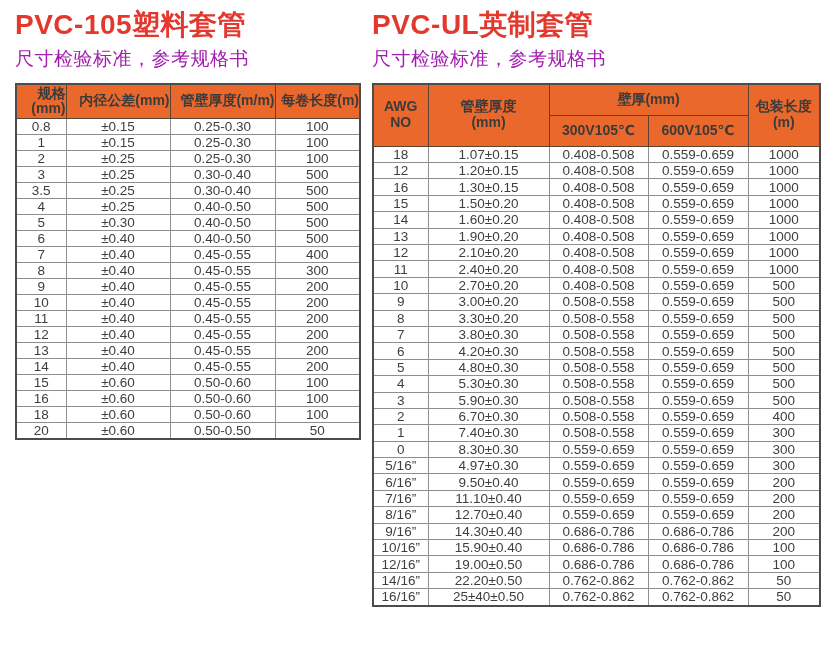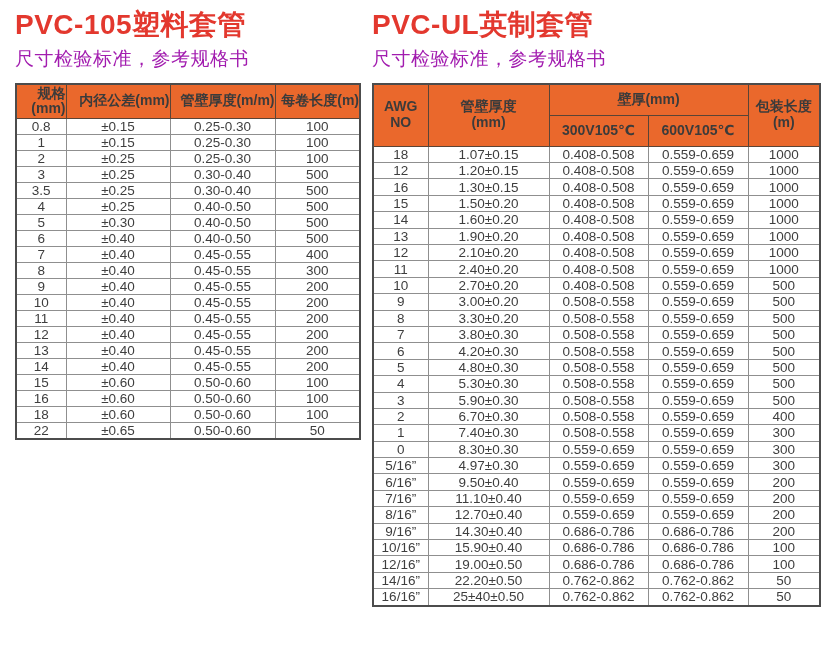--- a/index.html
+++ b/index.html
@@ -175,23 +175,23 @@
             <td>0.50-0.60</td>
             <td>100</td>
           </tr>
           <tr>
             <td>18</td>
             <td>±0.60</td>
             <td>0.50-0.60</td>
             <td>100</td>
           </tr>
           <tr>
-            <td>22</td>
-            <td>±0.65</td>
-            <td>0.50-0.60</td>
+            <td>20</td>
+            <td>±0.60</td>
+            <td>0.50-0.50</td>
             <td>50</td>
           </tr>
         </tbody>
     </table>
 
   </section>
 
   <section class="panel right">
     <h1 class="title">PVC-UL英制套管</h1>
     <h2 class="subtitle">尺寸检验标准，参考规格书</h2>

